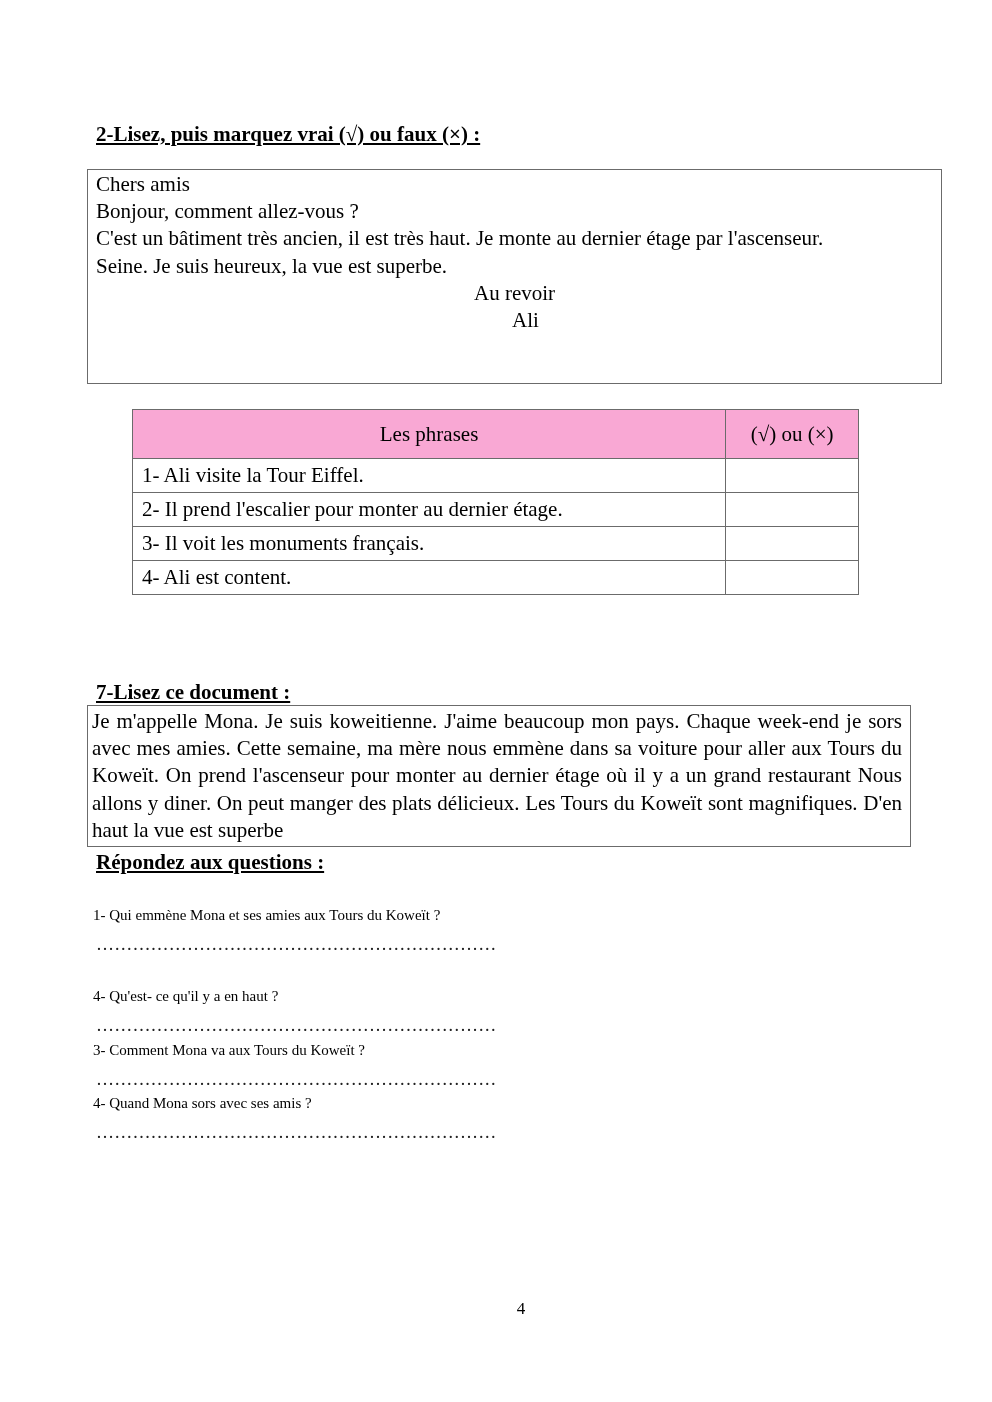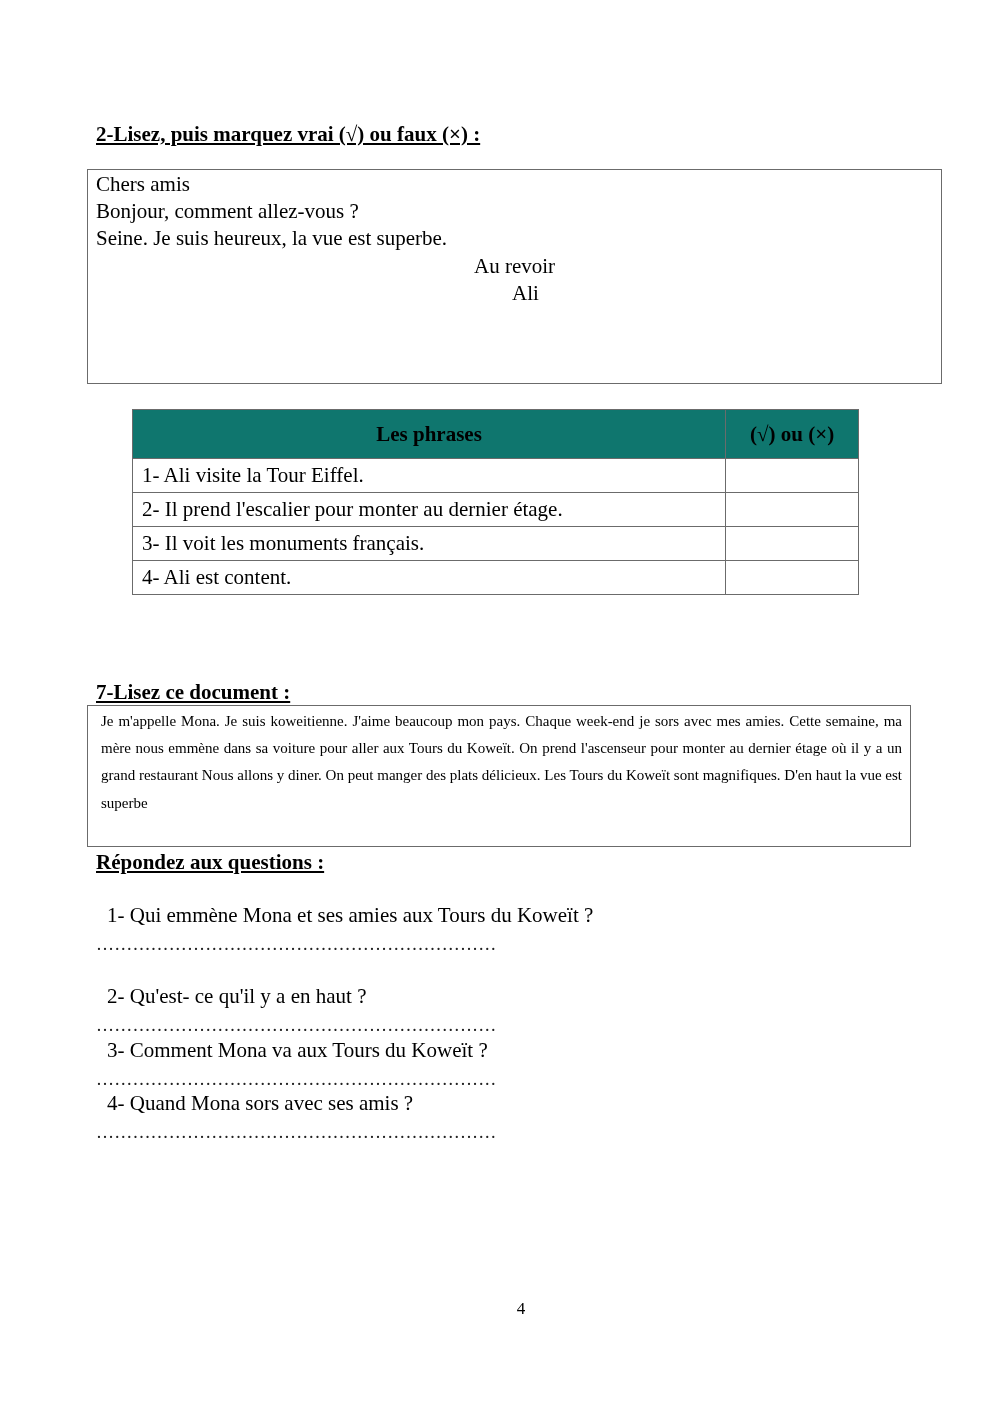--- a/index.html
+++ b/index.html
@@ -46,46 +46,46 @@
       border-collapse: collapse;
       font-size: 21px;
     }
     table.phrases th, table.phrases td {
       border: 1.5px solid #6b6b6b;
       height: 34px;
       padding: 0 9px;
       box-sizing: border-box;
     }
     table.phrases th {
-      background: #0f766e;
-      font-weight: bold;
+      background: #f9a8d4;
+      font-weight: normal;
       text-align: center;
       height: 49px;
     }
     table.phrases td.phrase { text-align: left; }
     table.phrases col.c1 { width: 594px; }
     table.phrases col.c2 { width: 133px; }
 
     .doc-box {
       left: 62px;
       top: 705px;
       width: 824px;
       height: 142px;
       border: 1.5px solid #6b6b6b;
       box-sizing: border-box;
-      padding: 2px 8px 0 13px;
-      font-size: 15px;
+      padding: 2px 8px 0 4px;
+      font-size: 21px;
       line-height: 27.2px;
       text-align: justify;
     }
     .question {
-      font-size: 21px;
+      font-size: 15px;
       line-height: 26px;
       white-space: nowrap;
-      left: 82px;
+      left: 68px;
     }
     .dots {
       font-size: 18px;
       line-height: 20px;
       letter-spacing: 0.2px;
       white-space: nowrap;
       left: 71px;
       color: #222;
     }
     .page-num {
@@ -97,20 +97,21 @@
     }
   </style>
 </head>
 <body>
 
 <div class="abs heading" style="left:71px; top:121px;">2-Lisez, puis marquez vrai (√) ou faux (×) :</div>
 
 <div class="abs letter-box">
   <div class="line">Chers amis</div>
   <div class="line">Bonjour, comment allez-vous ?</div>
+  <div class="line">C'est un bâtiment très ancien, il est très haut. Je monte au dernier étage par l'ascenseur.</div>
   <div class="line">Seine. Je suis heureux, la vue est superbe.</div>
   <div class="center">Au revoir</div>
   <div class="sig">Ali</div>
 </div>
 
 <table class="phrases">
   <colgroup>
       <col class="c1">
       <col class="c2">
     </colgroup>
@@ -144,21 +145,21 @@
 
 <div class="abs doc-box">
   <div>Je m'appelle Mona. Je suis koweitienne. J'aime beaucoup mon pays. Chaque week-end je sors avec mes amies. Cette semaine, ma mère nous emmène dans sa voiture pour aller aux Tours du Koweït. On prend l'ascenseur pour monter au dernier étage où il y a un grand restaurant Nous allons y diner. On peut manger des plats délicieux. Les Tours du Koweït sont magnifiques. D'en haut la vue est superbe</div>
 </div>
 
 <div class="abs heading" style="left:71px; top:849px;">Répondez aux questions :</div>
 
 <div class="abs question" style="top:902px;">1- Qui emmène Mona et ses amies aux Tours du Koweït ?</div>
 <div class="abs dots" style="top:934px;">…………………………………………………………</div>
 
-<div class="abs question" style="top:983px;">2- Qu'est- ce qu'il y a en haut ?</div>
+<div class="abs question" style="top:983px;">4- Qu'est- ce qu'il y a en haut ?</div>
 <div class="abs dots" style="top:1015px;">…………………………………………………………</div>
 
 <div class="abs question" style="top:1037px;">3- Comment Mona va aux Tours du Koweït ?</div>
 <div class="abs dots" style="top:1069px;">…………………………………………………………</div>
 
 <div class="abs question" style="top:1090px;">4- Quand Mona sors avec ses amis ?</div>
 <div class="abs dots" style="top:1122px;">…………………………………………………………</div>
 
 <div class="abs page-num">4</div>
 

